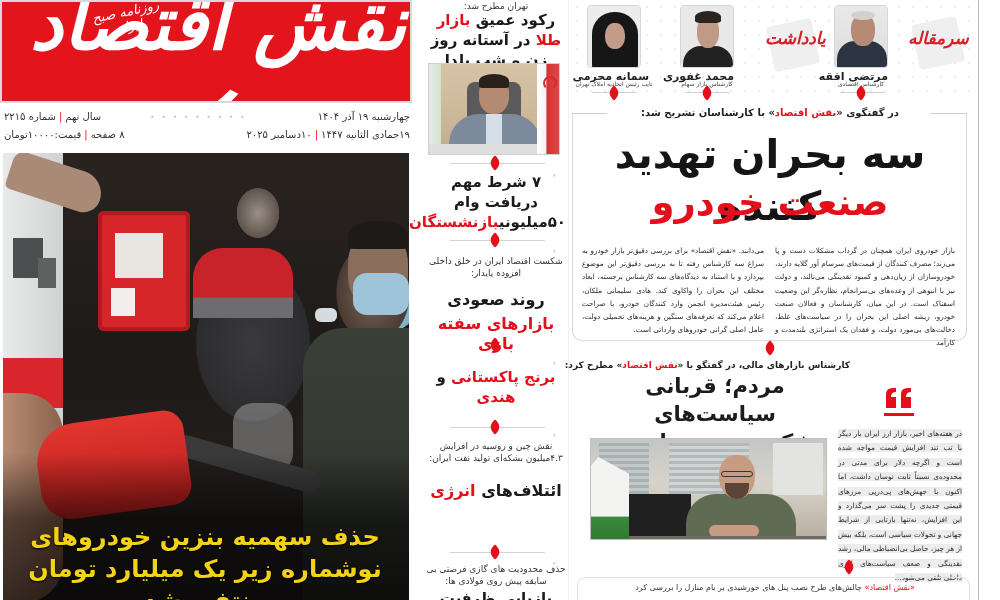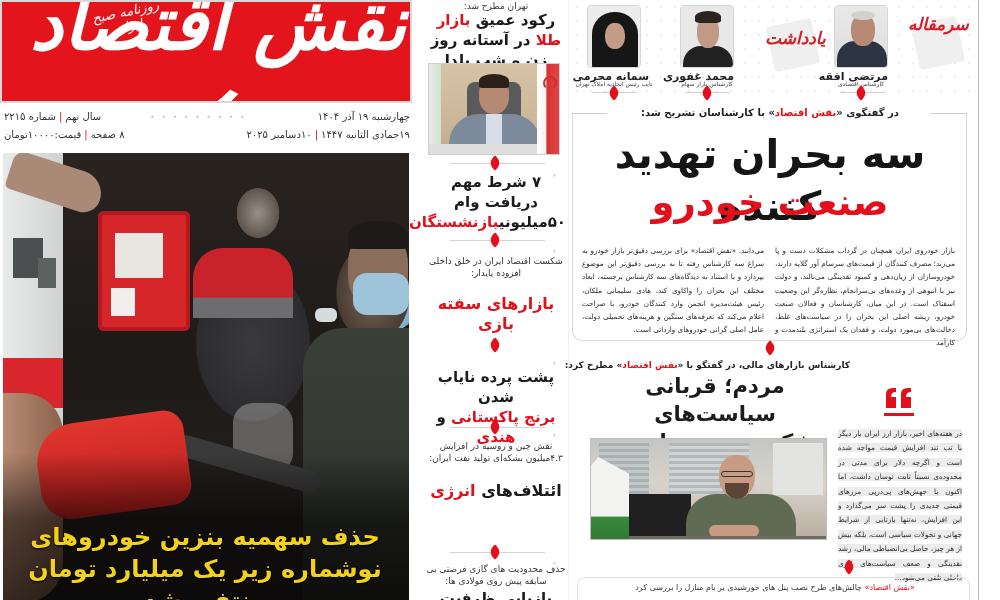--- a/index.html
+++ b/index.html
@@ -198,29 +198,29 @@
 </div>
 
 <div class="abs mid-rule" style="top:240px;"></div>
 <div class="abs" style="left:490px; top:235px;">
     <span class="ornament"></span>
   </div>
 <div class="abs curl" style="top:248px;">❜</div>
 
 <div class="abs mid-col mid-kicker" style="top:255px;">شکست اقتصاد ایران در خلق داخلی افزوده پایدار:</div>
 <div class="abs mid-col mid-head" style="top:290px; font-size:16px;">
+  <div>روند صعودی</div>
   <div class="red" style="margin-top:4px;">بازارهای سفته بازی</div>
 </div>
 <div class="abs" style="left:490px; top:340px;">
     <span class="ornament"></span>
   </div>
 <div class="abs curl" style="top:360px;">❜</div>
 
 <div class="abs mid-col mid-head" style="top:367px;">
-  <div>پشت پرده نایاب شدن</div>
   <div><span class="red">برنج پاکستانی</span><span> و </span><span class="red">هندی</span></div>
 </div>
 
 <div class="abs mid-rule" style="top:427px;"></div>
 <div class="abs" style="left:490px; top:422px;">
     <span class="ornament"></span>
   </div>
 <div class="abs curl" style="top:432px;">❜</div>
 
 <div class="abs mid-col mid-kicker" style="top:440px;">نقش چین و روسیه در افزایش ۴.۳میلیون بشکه‌ای تولید نفت ایران:</div>
@@ -233,21 +233,21 @@
     <span class="ornament"></span>
   </div>
 <div class="abs curl" style="top:560px;">❜</div>
 
 <div class="abs mid-col mid-kicker" style="top:563px;">حذف محدودیت های گازی فرصتی بی سابقه پیش روی فولادی ها:</div>
 <div class="abs mid-col mid-head" style="top:588px;">بازیابی ظرفیت</div>
 
 <div class="abs op-bg"></div>
 
 <div class="abs op-label-bg" style="left:915px; top:20px;"></div>
-<div class="abs op-label" style="left:908px; top:14px;">سرمقاله</div>
+<div class="abs op-label" style="left:908px; top:28px;">سرمقاله</div>
 
 <div class="abs portrait" style="left:834px; top:5px;">
   <div style="position:absolute;left:0;top:0;width:54px;height:63px;background:linear-gradient(180deg,#e9e9e9,#dcdcdc);"></div>
   <div style="position:absolute;left:2px;top:35px;width:50px;height:28px;background:#2c3444;border-radius:18px 18px 0 0;"></div>
   <div style="position:absolute;left:16px;top:8px;width:24px;height:32px;background:#b78a76;border-radius:45%;"></div>
   <div style="position:absolute;left:16px;top:5px;width:24px;height:9px;background:#d4d0cc;border-radius:50%;"></div>
 </div>
 <div class="abs op-name" style="left:834px; top:70px; width:54px;">مرتضی افقه</div>
 <div class="abs op-role" style="left:834px; top:80px; width:54px;">کارشناس اقتصادی</div>
 <div class="abs op-rule" style="left:840px; top:92px; width:45px;"></div>

